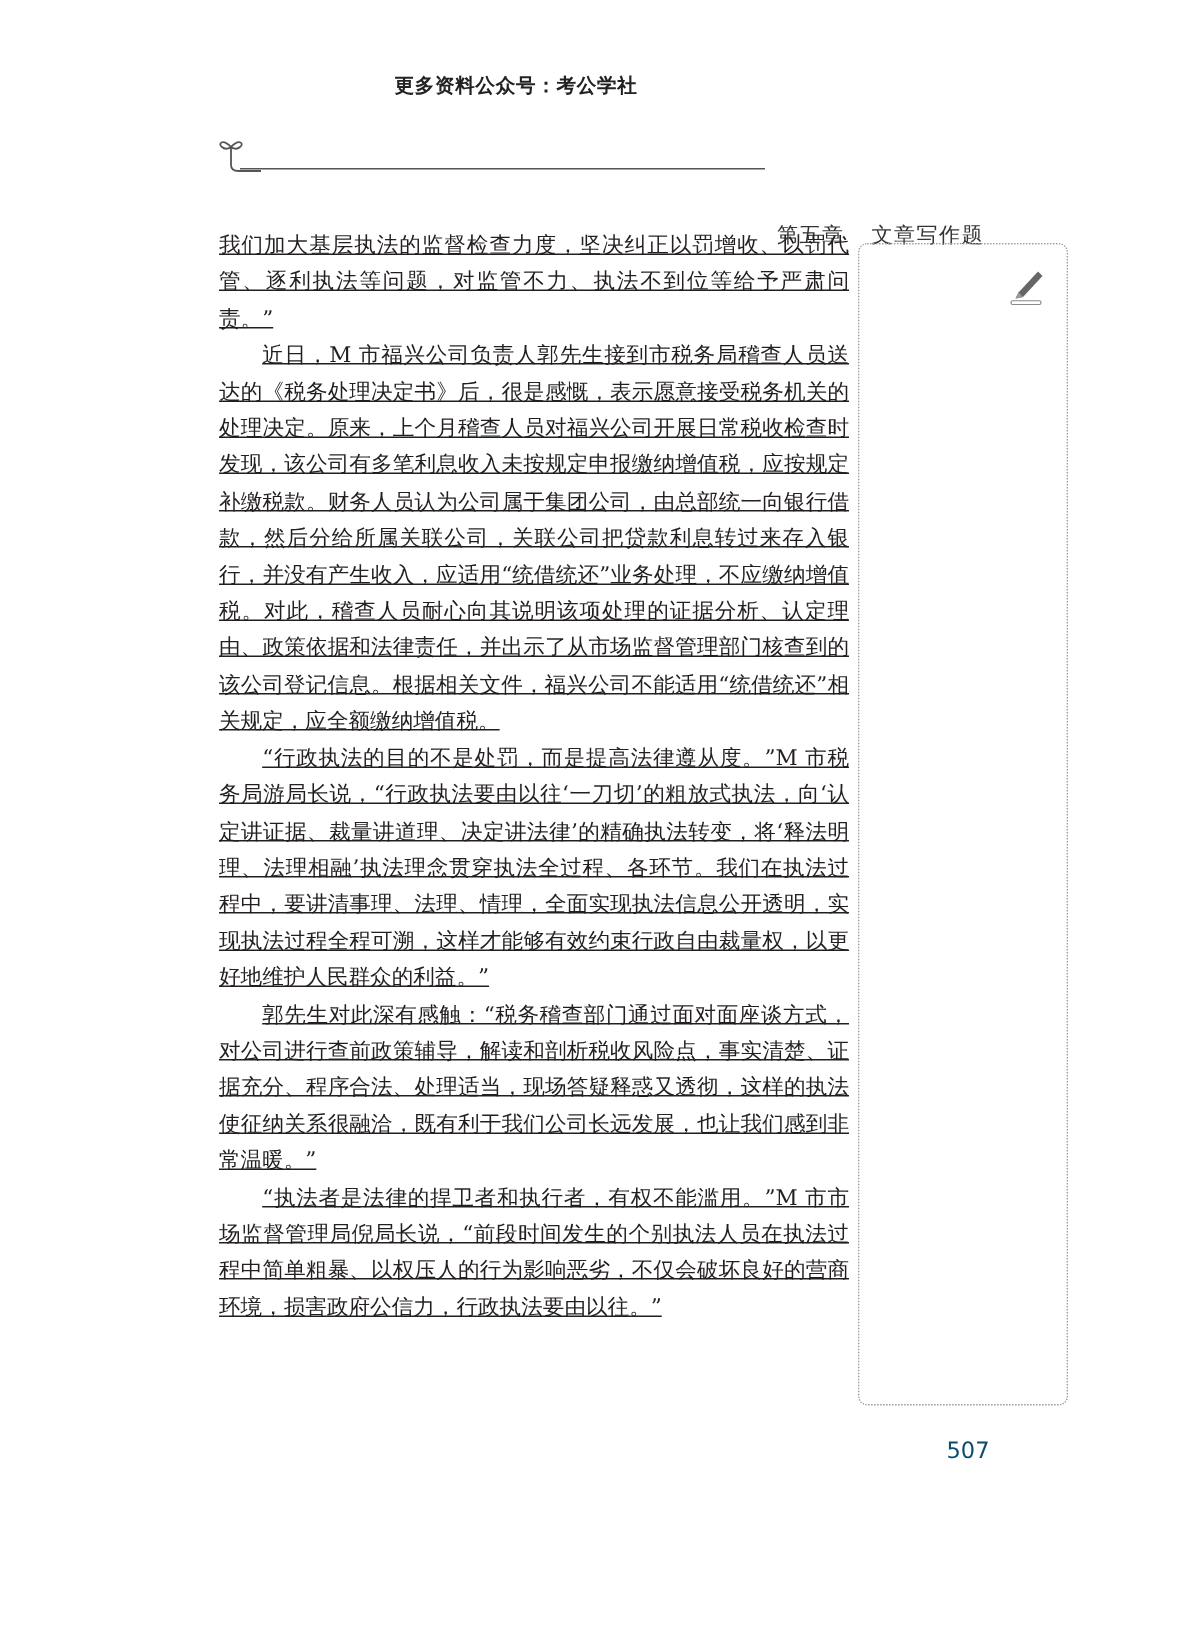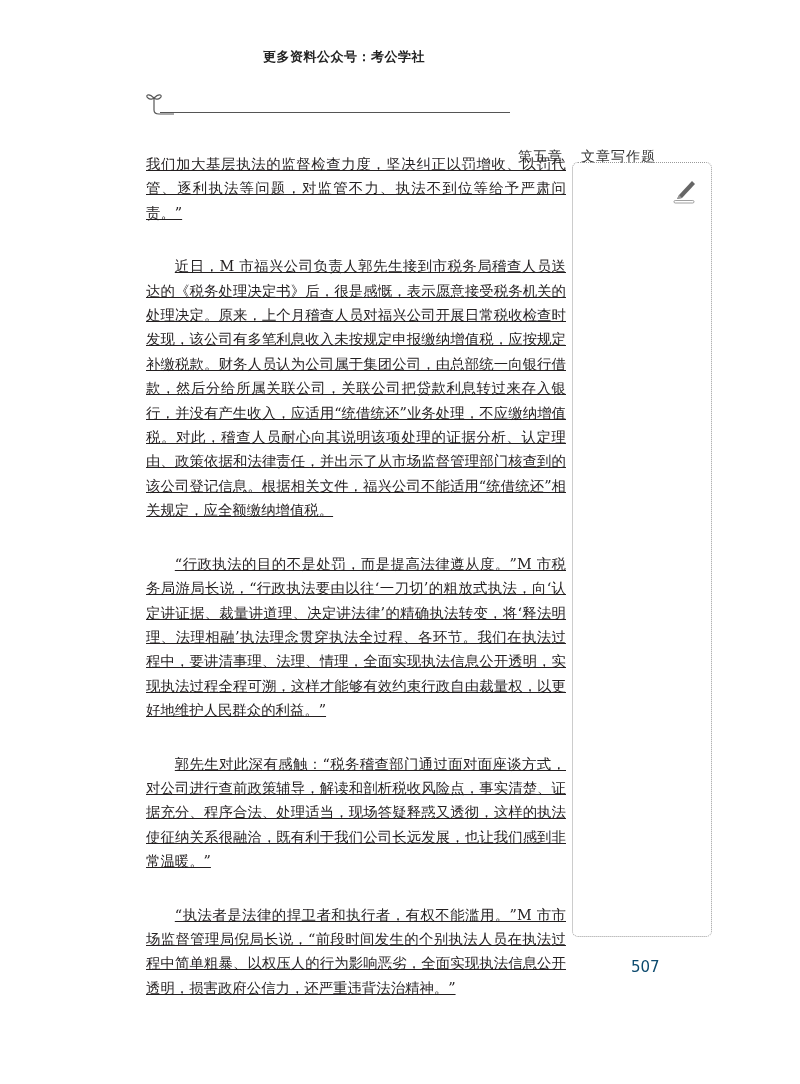--- a/index.html
+++ b/index.html
@@ -13,21 +13,21 @@
   .rule { position:absolute; left:22px; top:28px; width:350px; height:0; border-top:1.3px solid #555; }
   .chapter { position:absolute; left:380px; top:16px; font-family:"DejaVu Sans","Liberation Sans",sans-serif;
              font-size:14px; color:#333; white-space:nowrap; letter-spacing:1px;margin-top:48px; }
   .chapter .gap { display:inline-block; width:18px; }
   .note-box { position:absolute; left:572px; top:162px; width:140px; height:775px;
               border:1.3px dotted #9a9a9a; border-radius:6px; box-sizing:border-box; }
   .pencil { position:absolute; left:672px; top:176px; width:26px; height:28px; }
   .body-text { position:absolute; left:146px; top:152px; width:420px;
                font-size:14.4px; line-height:24.4px; text-align:justify;text-decoration:underline; }
   .body-text p { margin:0; }
-  .body-text p.indent { text-indent:2em;margin-top:29px; }
+  .body-text p.indent { text-indent:2em; }
   .page-num { position:absolute; left:631px; top:958px; font-family:"DejaVu Sans","Liberation Sans",sans-serif;
               font-size:15px; color:#0c4a6e; }
 </style>
 </head>
 <body>
 
 <div class="watermark">更多资料公众号：考公学社</div>
 
 <div class="header">
   <svg class="sprout" viewBox="0 0 30 30">
@@ -46,16 +46,16 @@
   <path d="M7 19 L20 5 L23 8 L10 22 L5 23 Z" fill="#666"></path>
   <path d="M7 19 L10 22 L5 23 Z" fill="#999"></path>
   <rect x="2" y="24.5" width="20" height="2.5" rx="1.2" fill="none" stroke="#888" stroke-width="0.8"></rect>
 </svg>
 
 <div class="body-text">
   <p>我们加大基层执法的监督检查力度，坚决纠正以罚增收、以罚代管、逐利执法等问题，对监管不力、执法不到位等给予严肃问责。”</p>
   <p class="indent">近日，M 市福兴公司负责人郭先生接到市税务局稽查人员送达的《税务处理决定书》后，很是感慨，表示愿意接受税务机关的处理决定。原来，上个月稽查人员对福兴公司开展日常税收检查时发现，该公司有多笔利息收入未按规定申报缴纳增值税，应按规定补缴税款。财务人员认为公司属于集团公司，由总部统一向银行借款，然后分给所属关联公司，关联公司把贷款利息转过来存入银行，并没有产生收入，应适用“统借统还”业务处理，不应缴纳增值税。对此，稽查人员耐心向其说明该项处理的证据分析、认定理由、政策依据和法律责任，并出示了从市场监督管理部门核查到的该公司登记信息。根据相关文件，福兴公司不能适用“统借统还”相关规定，应全额缴纳增值税。</p>
   <p class="indent">“行政执法的目的不是处罚，而是提高法律遵从度。”M 市税务局游局长说，“行政执法要由以往‘一刀切’的粗放式执法，向‘认定讲证据、裁量讲道理、决定讲法律’的精确执法转变，将‘释法明理、法理相融’执法理念贯穿执法全过程、各环节。我们在执法过程中，要讲清事理、法理、情理，全面实现执法信息公开透明，实现执法过程全程可溯，这样才能够有效约束行政自由裁量权，以更好地维护人民群众的利益。”</p>
   <p class="indent">郭先生对此深有感触：“税务稽查部门通过面对面座谈方式，对公司进行查前政策辅导，解读和剖析税收风险点，事实清楚、证据充分、程序合法、处理适当，现场答疑释惑又透彻，这样的执法使征纳关系很融洽，既有利于我们公司长远发展，也让我们感到非常温暖。”</p>
-  <p class="indent">“执法者是法律的捍卫者和执行者，有权不能滥用。”M 市市场监督管理局倪局长说，“前段时间发生的个别执法人员在执法过程中简单粗暴、以权压人的行为影响恶劣，全面实现执法信息公开透明，损害政府公信力，还严重违背法治精神。”</p>
+  <p class="indent">“执法者是法律的捍卫者和执行者，有权不能滥用。”M 市市场监督管理局倪局长说，“前段时间发生的个别执法人员在执法过程中简单粗暴、以权压人的行为影响恶劣，不仅会破坏良好的营商环境，损害政府公信力，行政执法要由以往。”</p>
 </div>
 
 <div class="page-num">507</div>
 
 </body></html>

